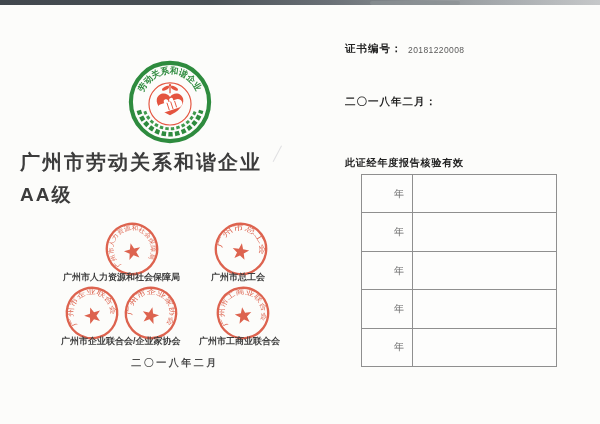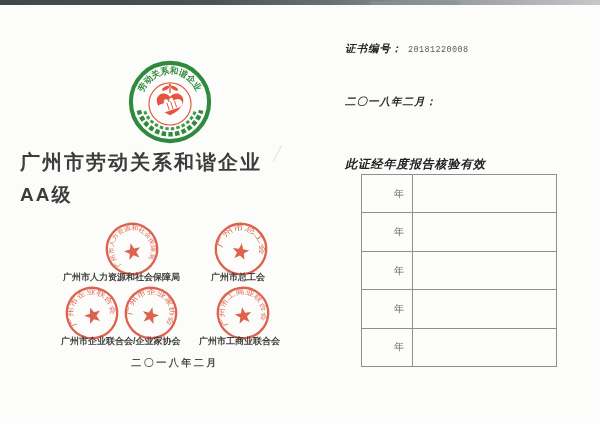--- a/index.html
+++ b/index.html
@@ -36,29 +36,29 @@
     position:absolute;font-size:9px;font-weight:bold;color:#3e3e3e;
     white-space:nowrap;letter-spacing:0;
   }
   .issue-date{
     position:absolute;left:20px;top:356px;width:310px;text-align:center;
     font-size:10px;font-weight:bold;color:#4a4a4a;letter-spacing:2.5px;font-family:Liberation Serif, serif;
   }
   
   .field-label{
     position:absolute;font-size:10.5px;font-weight:bold;color:#222;
-    letter-spacing:1px;white-space:nowrap;font-style:italic;
+    letter-spacing:1px;white-space:nowrap;
   }
   .field-value{
-    position:absolute;font-family:Liberation Mono, monospace;
+    position:absolute;font-family:Liberation Sans, sans-serif;
     font-size:8.5px;color:#5a5a5a;letter-spacing:.4px;white-space:nowrap;
   }
   .validity-note{
-    position:absolute;left:345px;top:156px;font-size:12px;font-weight:bold;
-    color:#222;letter-spacing:.8px;white-space:nowrap;font-style:italic;
+    position:absolute;left:345px;top:156px;font-size:10px;font-weight:bold;
+    color:#222;letter-spacing:.8px;white-space:nowrap;
   }
   .validity-table{
     position:absolute;left:361px;top:174px;width:196px;height:193px;
     border:1px solid #8f8f8f;display:flex;flex-direction:column;
     background:#fdfdfc;box-sizing:border-box;
   }
   .vt-row{flex:1;display:flex;border-bottom:1px solid #8f8f8f;}
   .vt-row:last-child{border-bottom:none;}
   .vt-year-cell{
     width:51px;border-right:1px solid #8f8f8f;display:flex;

